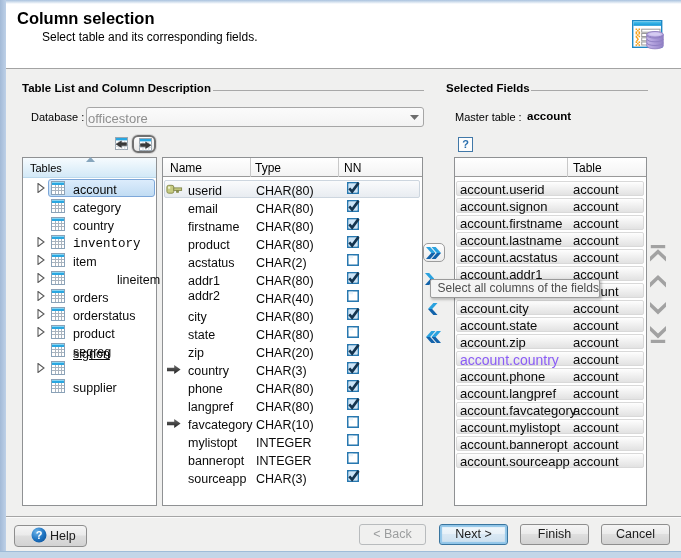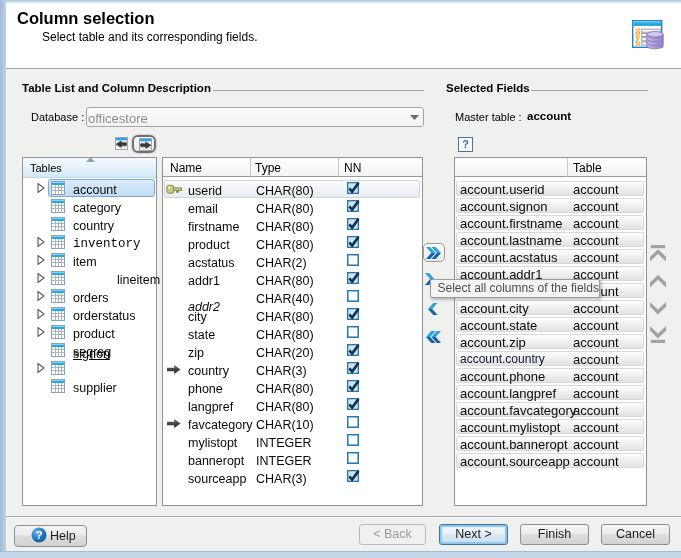--- a/index.html
+++ b/index.html
@@ -350,21 +350,21 @@
 <rect x="0.7" y="0.7" width="9.6" height="9.6" fill="#ffffff" stroke="#2878b0" stroke-width="1.4"></rect>
 <rect x="1.6" y="1.6" width="4" height="2.4" fill="#e8f3fb"></rect>
   </svg>
 <div class="abs t12" style="left:188px;top:273.5px;">addr1</div>
 <div class="abs t12" style="left:256px;top:273.5px;">CHAR(80)</div>
 <svg style="position:absolute;left:347px;top:272px;overflow:visible" width="12" height="12" viewBox="0 0 11 11">
 <rect x="0.7" y="0.7" width="9.6" height="9.6" fill="#ffffff" stroke="#2878b0" stroke-width="1.4"></rect>
 <rect x="1.6" y="1.6" width="7.8" height="7.8" fill="#cde4f7"></rect>
     <path d="M2.1,5.8 L4.7,8.8 L10.6,0.8" stroke="#14344f" stroke-width="2.4" fill="none"></path>
   </svg>
-<div class="abs t12" style="left:188px;top:300px;font-style:italic;">addr2</div>
+<div class="abs t12" style="left:188px;top:289px;">addr2</div>
 <div class="abs t12" style="left:256px;top:291.5px;">CHAR(40)</div>
 <svg style="position:absolute;left:347px;top:290px;overflow:visible" width="12" height="12" viewBox="0 0 11 11">
 <rect x="0.7" y="0.7" width="9.6" height="9.6" fill="#ffffff" stroke="#2878b0" stroke-width="1.4"></rect>
 <rect x="1.6" y="1.6" width="4" height="2.4" fill="#e8f3fb"></rect>
   </svg>
 <div class="abs t12" style="left:188px;top:309.5px;">city</div>
 <div class="abs t12" style="left:256px;top:309.5px;">CHAR(80)</div>
 <svg style="position:absolute;left:347px;top:308px;overflow:visible" width="12" height="12" viewBox="0 0 11 11">
 <rect x="0.7" y="0.7" width="9.6" height="9.6" fill="#ffffff" stroke="#2878b0" stroke-width="1.4"></rect>
 <rect x="1.6" y="1.6" width="7.8" height="7.8" fill="#cde4f7"></rect>
@@ -488,21 +488,21 @@
 <div class="abs" style="left:456px;top:317px;width:188px;height:15px;border:1px solid #d9d9d9;border-radius:2px;
 background:linear-gradient(#fefefe,#e2e2e2);box-sizing:border-box;"></div>
 <div class="abs" style="left:460px;top:318px;font-size:13px;color:#0a0a0a;white-space:nowrap;">account.state</div>
 <div class="abs" style="left:573px;top:318px;font-size:13px;color:#0a0a0a;">account</div>
 <div class="abs" style="left:456px;top:334px;width:188px;height:15px;border:1px solid #d9d9d9;border-radius:2px;
 background:linear-gradient(#fefefe,#e2e2e2);box-sizing:border-box;"></div>
 <div class="abs" style="left:460px;top:335px;font-size:13px;color:#0a0a0a;white-space:nowrap;">account.zip</div>
 <div class="abs" style="left:573px;top:335px;font-size:13px;color:#0a0a0a;">account</div>
 <div class="abs" style="left:456px;top:351px;width:188px;height:15px;border:1px solid #d9d9d9;border-radius:2px;
 background:linear-gradient(#fefefe,#e2e2e2);box-sizing:border-box;"></div>
-<div class="abs" style="left:460px;top:352px;font-size:12px;color:#0f172a;white-space:nowrap;">account.country</div>
+<div class="abs" style="left:460px;top:352px;font-size:14px;color:#8b5cf6;white-space:nowrap;">account.country</div>
 <div class="abs" style="left:573px;top:352px;font-size:13px;color:#0a0a0a;">account</div>
 <div class="abs" style="left:456px;top:368px;width:188px;height:15px;border:1px solid #d9d9d9;border-radius:2px;
 background:linear-gradient(#fefefe,#e2e2e2);box-sizing:border-box;"></div>
 <div class="abs" style="left:460px;top:369px;font-size:13px;color:#0a0a0a;white-space:nowrap;">account.phone</div>
 <div class="abs" style="left:573px;top:369px;font-size:13px;color:#0a0a0a;">account</div>
 <div class="abs" style="left:456px;top:385px;width:188px;height:15px;border:1px solid #d9d9d9;border-radius:2px;
 background:linear-gradient(#fefefe,#e2e2e2);box-sizing:border-box;"></div>
 <div class="abs" style="left:460px;top:386px;font-size:13px;color:#0a0a0a;white-space:nowrap;">account.langpref</div>
 <div class="abs" style="left:573px;top:386px;font-size:13px;color:#0a0a0a;">account</div>
 <div class="abs" style="left:456px;top:402px;width:188px;height:15px;border:1px solid #d9d9d9;border-radius:2px;

